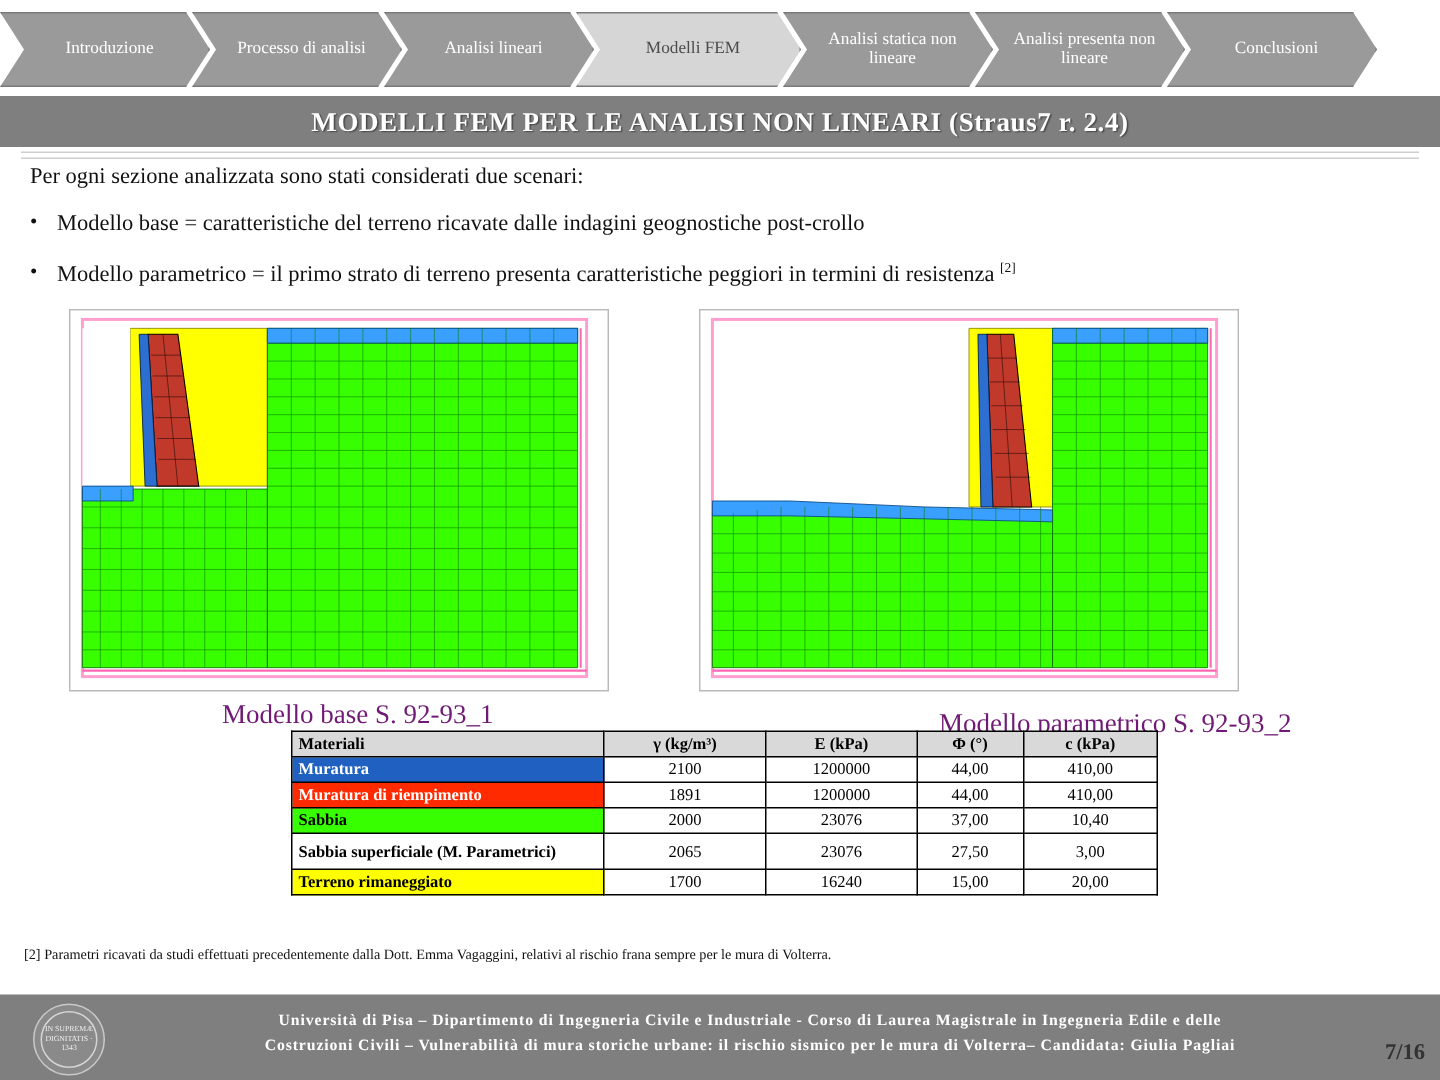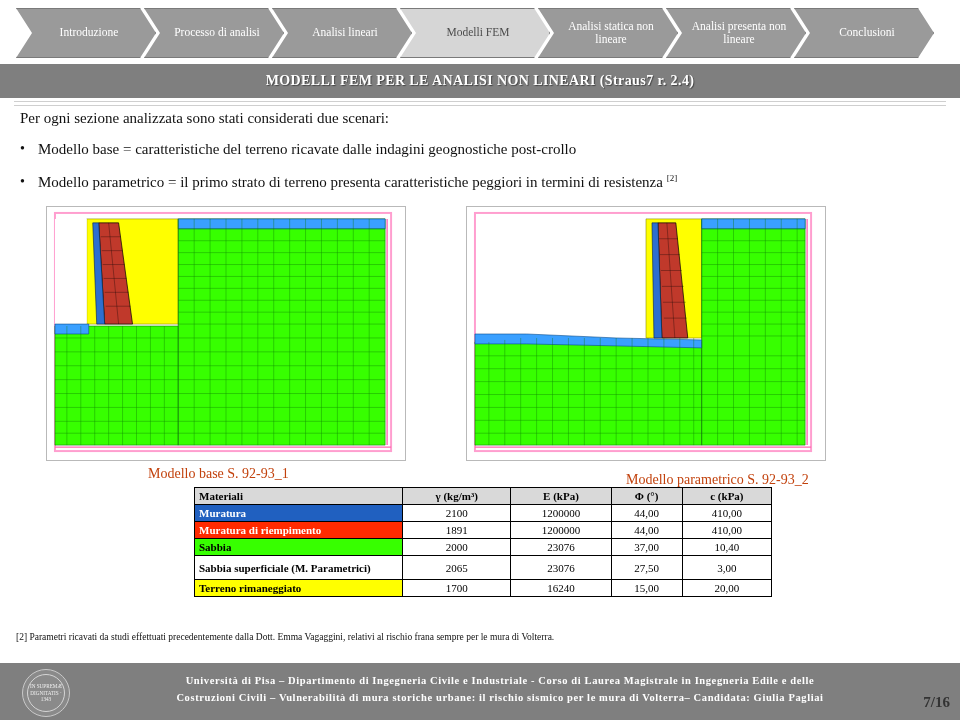--- a/index.html
+++ b/index.html
@@ -6,21 +6,21 @@
   html, body { margin:0; padding:0; }
   body {
     width:960px; height:720px; overflow:hidden;
     font-family:"Liberation Serif", serif;
     background:#ffffff;
     position:relative;
   }
 
   
   .nav {
-    position:absolute; top:8px; left:16px; width:940px; height:40px;
+    position:absolute; top:8px; left:0; width:940px; height:40px;
   }
   .chev {
     position:absolute; top:0; height:50px;
     display:flex; align-items:center; justify-content:center;
     text-align:center;
     color:#ffffff;
     font-family:"Liberation Serif", serif;
     font-size:11.5px;
     line-height:1.15;
     padding:0 14px 0 20px;
@@ -36,21 +36,21 @@
 
   
   .title-wrap {
     position:absolute; top:64px; left:0; width:960px; height:34px;
     background:#7f7f7f;
     display:flex; align-items:center; justify-content:center;
   }
   .title-wrap .title {
     color:#ffffff;
     font-weight:bold;
-    font-size:14px;
+    font-size:18px;
     letter-spacing:.4px;
     text-shadow:1px 1px 1px rgba(0,0,0,.45);
     font-family:"Liberation Serif", serif;
   }
   .rule {
     position:absolute; left:14px; width:932px; height:1px; background:#cfcfcf;
   }
   .rule.r1 { top:101px; }
   .rule.r2 { top:105px; }
 
@@ -70,21 +70,21 @@
     position:absolute;
     background:#ffffff;
     border:1px solid #b9b9b9;
     overflow:hidden;
   }
   #fem-left  { left:46px;  top:206px; width:360px; height:255px; }
   #fem-right { left:466px; top:206px; width:360px; height:255px; }
   .fem svg { display:block; width:100%; height:100%; }
 
   .caption {
-    position:absolute; font-size:14px; color:#c2410c;
+    position:absolute; font-size:18px; color:#701a75;
   }
   #cap-left  { left:148px; top:466px; }
   #cap-right { left:626px; top:472px; }
 
   
   .tbl-wrap { position:absolute; left:194px; top:487px; width:578px; }
   table { border-collapse:collapse; width:100%; font-size:11px; font-family:"Liberation Serif", serif; }
   th, td { border:1px solid #000; padding:2px 4px; }
   thead th { background:#d9d9d9; font-weight:bold; text-align:center; }
   thead th.first { text-align:left; }

